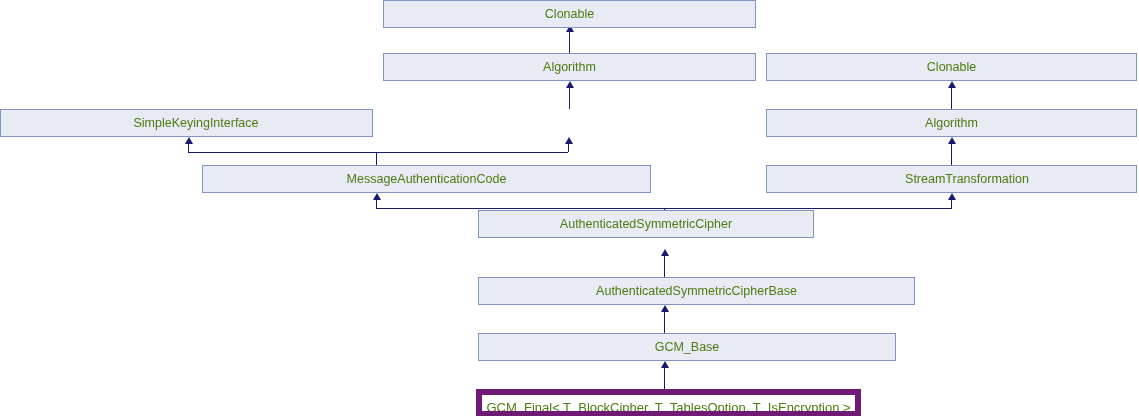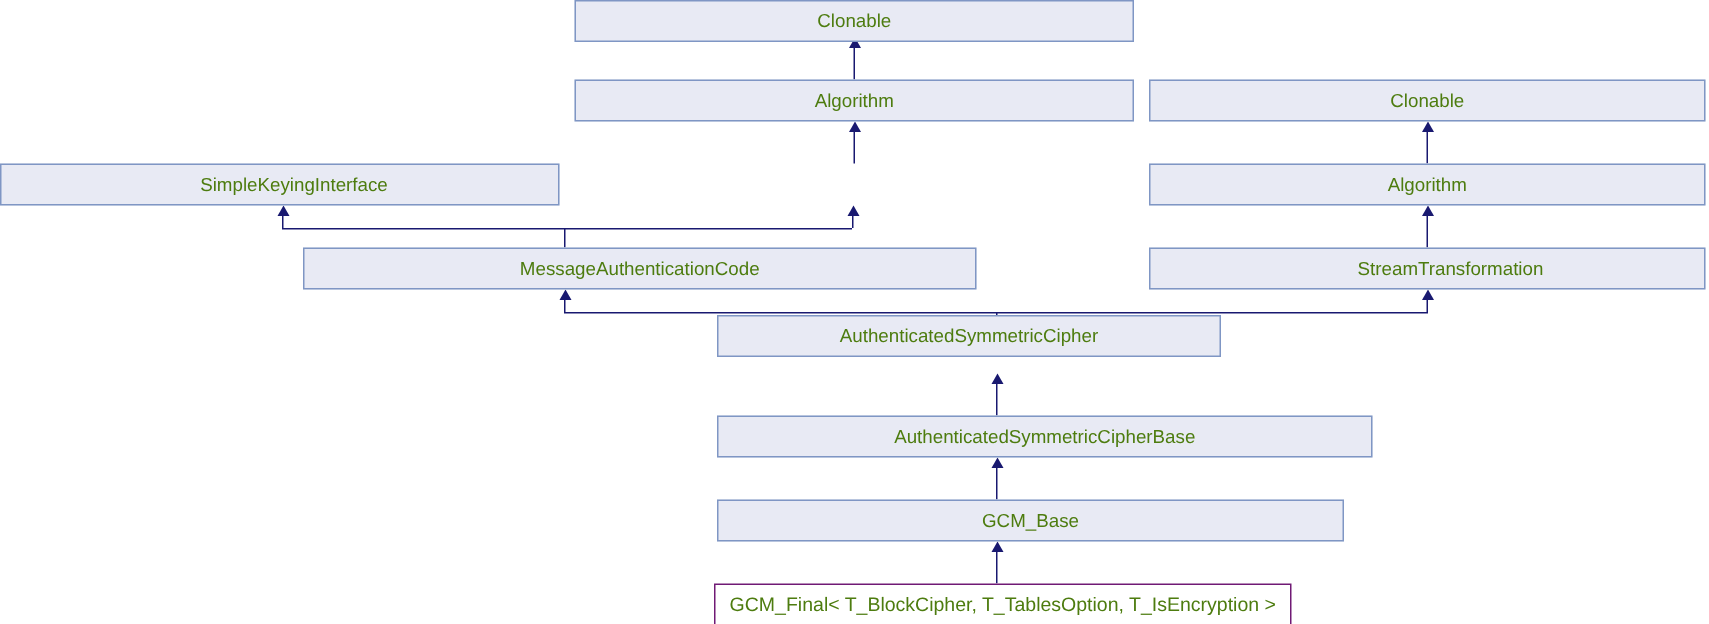--- a/index.html
+++ b/index.html
@@ -24,21 +24,21 @@
     border: 1px solid #7f96c4;
     height: 28px;
     line-height: 26px;
     text-align: center;
     font-size: 12.5px;
     color: #4d7c0f;
     white-space: nowrap;
     overflow: hidden;
   }
   .node.current {
-    border: 1px solid #701a75;
+    border: 6px solid #701a75;
     background: #ffffff;
     font-size: 13px;
   }
   .edge {
     position: absolute;
     background: #191970;
   }
   .edge.v { width: 1px; }
   .edge.h { height: 1px; }
   .arrow {

